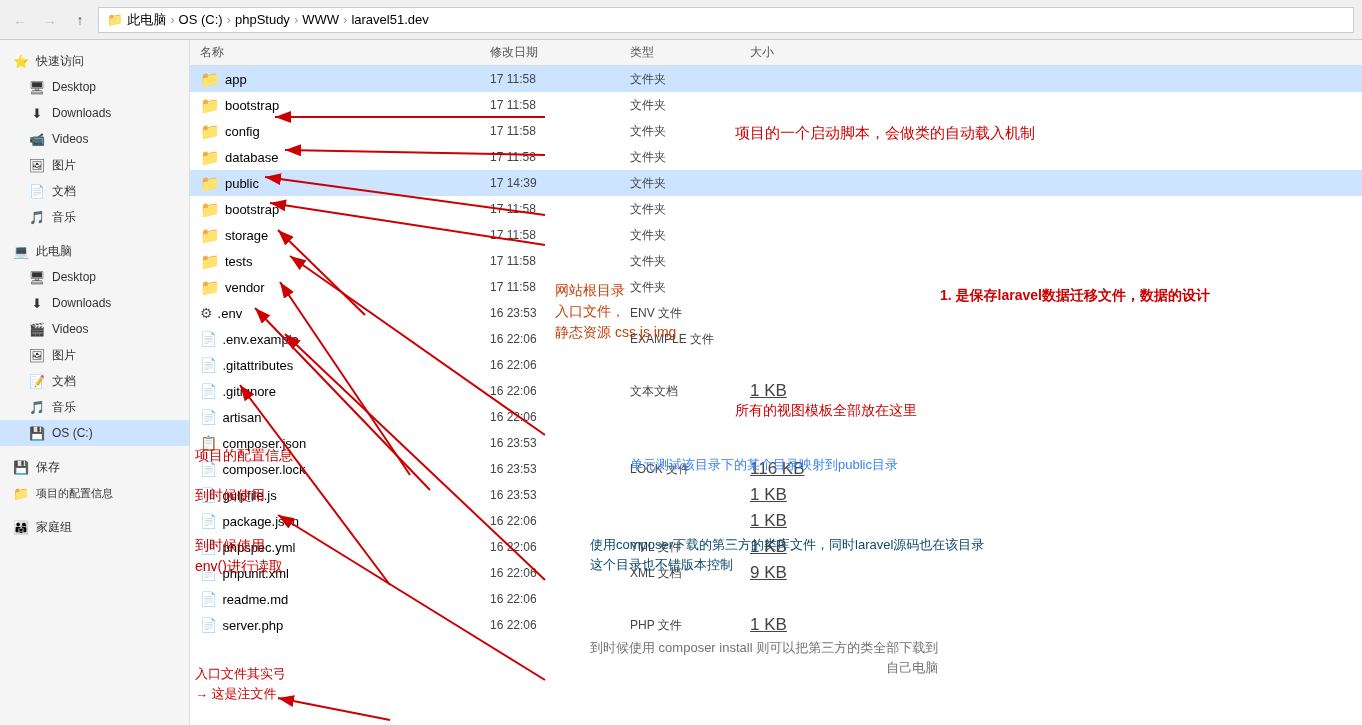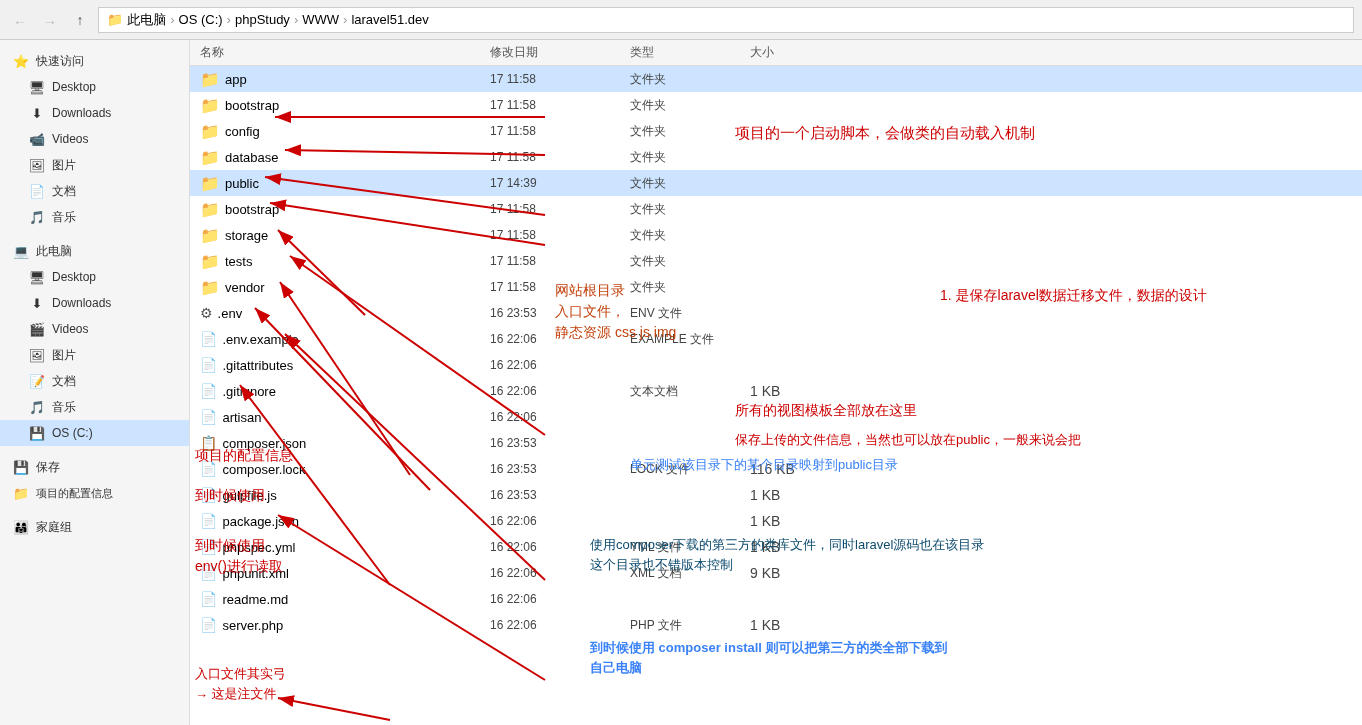--- a/index.html
+++ b/index.html
@@ -114,21 +114,21 @@
     .file-cell-name {
       width: 300px;
       display: flex;
       align-items: center;
       gap: 5px;
       padding-left: 10px;
       overflow: hidden;
     }
     .file-cell-date { width: 140px; font-size: 12px; color: #444; }
     .file-cell-type { width: 120px; font-size: 12px; color: #444; }
-    .file-cell-size { width: 100px; font-size: 14px; color: #444; }
+    .file-cell-size { width: 100px; font-size: 17px; color: #444; text-decoration: underline; }
 
     
     .annotations {
       position: absolute;
       top: 0; left: 0;
       width: 100%; height: 100%;
       pointer-events: none;
     }
 
     
@@ -480,30 +480,29 @@
       <line x1="355" y1="620" x2="88" y2="455" stroke="#cc0000" stroke-width="2" marker-end="url(#arrowhead)"></line>
 
       <line x1="200" y1="660" x2="88" y2="638" stroke="#cc0000" stroke-width="2" marker-end="url(#arrowhead)"></line>
     </svg>
 
     <div class="annotations" id="annotations-layer">
         <div style="position: absolute; left: 545px; top: 82px; color: rgb(204, 0, 0); font-size: 15px; font-weight: normal; line-height: 1.5; white-space: pre; pointer-events: none;">项目的一个启动脚本，会做类的自动载入机制</div>
         <div style="position: absolute; left: 365px; top: 240px; color: #c2410c; font-size: 14px; font-weight: normal; line-height: 1.5; white-space: pre; pointer-events: none;">网站根目录
 入口文件，
 静态资源 css js img</div>
-        <div style="position: absolute; left: 750px; top: 245px; color: rgb(204, 0, 0); font-size: 14px; font-weight: normal; line-height: 1.5; white-space: pre; pointer-events: none;">1. 是保存laravel数据迁移文件，数据的设计</div>
+        <div style="position: absolute; left: 750px; top: 245px; color: rgb(204, 0, 0); font-size: 14px; font-weight: bold; line-height: 1.5; white-space: pre; pointer-events: none;">1. 是保存laravel数据迁移文件，数据的设计</div>
         <div style="position: absolute; left: 545px; top: 360px; color: rgb(204, 0, 0); font-size: 14px; font-weight: normal; line-height: 1.5; white-space: pre; pointer-events: none;">所有的视图模板全部放在这里</div>
-        <div style="position: absolute; left: 545px; top: 390px; color: rgb(204, 0, 0); font-size: 13px; font-weight: normal; line-height: 1.5; white-space: pre; pointer-events: none;">保存上传的文件信息，当然也可以放在public，一般来说会把</div>
         <div style="position: absolute; left: 400px; top: 415px; color: #3b82f6; font-size: 13px; font-weight: normal; line-height: 1.5; white-space: pre; pointer-events: none; margin-left: 40px;">单元测试该目录下的某个目录映射到public目录</div>
         <div style="position: absolute; left: 400px; top: 495px; color: #0c4a6e; font-size: 13px; font-weight: normal; line-height: 1.5; white-space: pre; pointer-events: none;">使用composer下载的第三方的类库文件，同时laravel源码也在该目录
 这个目录也不错版本控制</div>
         <div style="position: absolute; left: 5px; top: 495px; color: rgb(204, 0, 0); font-size: 14px; font-weight: normal; line-height: 1.5; white-space: pre; pointer-events: none;">到时候使用
 env()进行读取</div>
         <div style="position: absolute; left: 5px; top: 405px; color: rgb(204, 0, 0); font-size: 14px; font-weight: normal; line-height: 1.5; white-space: pre; pointer-events: none;">项目的配置信息</div>
         <div style="position: absolute; left: 5px; top: 445px; color: rgb(204, 0, 0); font-size: 14px; font-weight: normal; line-height: 1.5; white-space: pre; pointer-events: none;">到时候使用</div>
-        <div style="position: absolute; left: 400px; top: 598px; color: #3b82f6; font-size: 13px; font-weight: bold; line-height: 1.5; white-space: pre; pointer-events: none;">到时候使用 composer install 则可以把第三方的类全部下载到
+        <div style="position: absolute; left: 400px; top: 598px; color: #737373; font-size: 13px; font-weight: normal; line-height: 1.5; white-space: pre; pointer-events: none; text-align: right;">到时候使用 composer install 则可以把第三方的类全部下载到
 自己电脑</div>
         <div style="position: absolute; left: 5px; top: 624px; color: rgb(204, 0, 0); font-size: 13px; font-weight: normal; line-height: 1.5; white-space: pre; pointer-events: none;">入口文件其实弓
 → 这是注文件</div>
       </div>
 
   </div>
 </div>
 
 </body></html>

